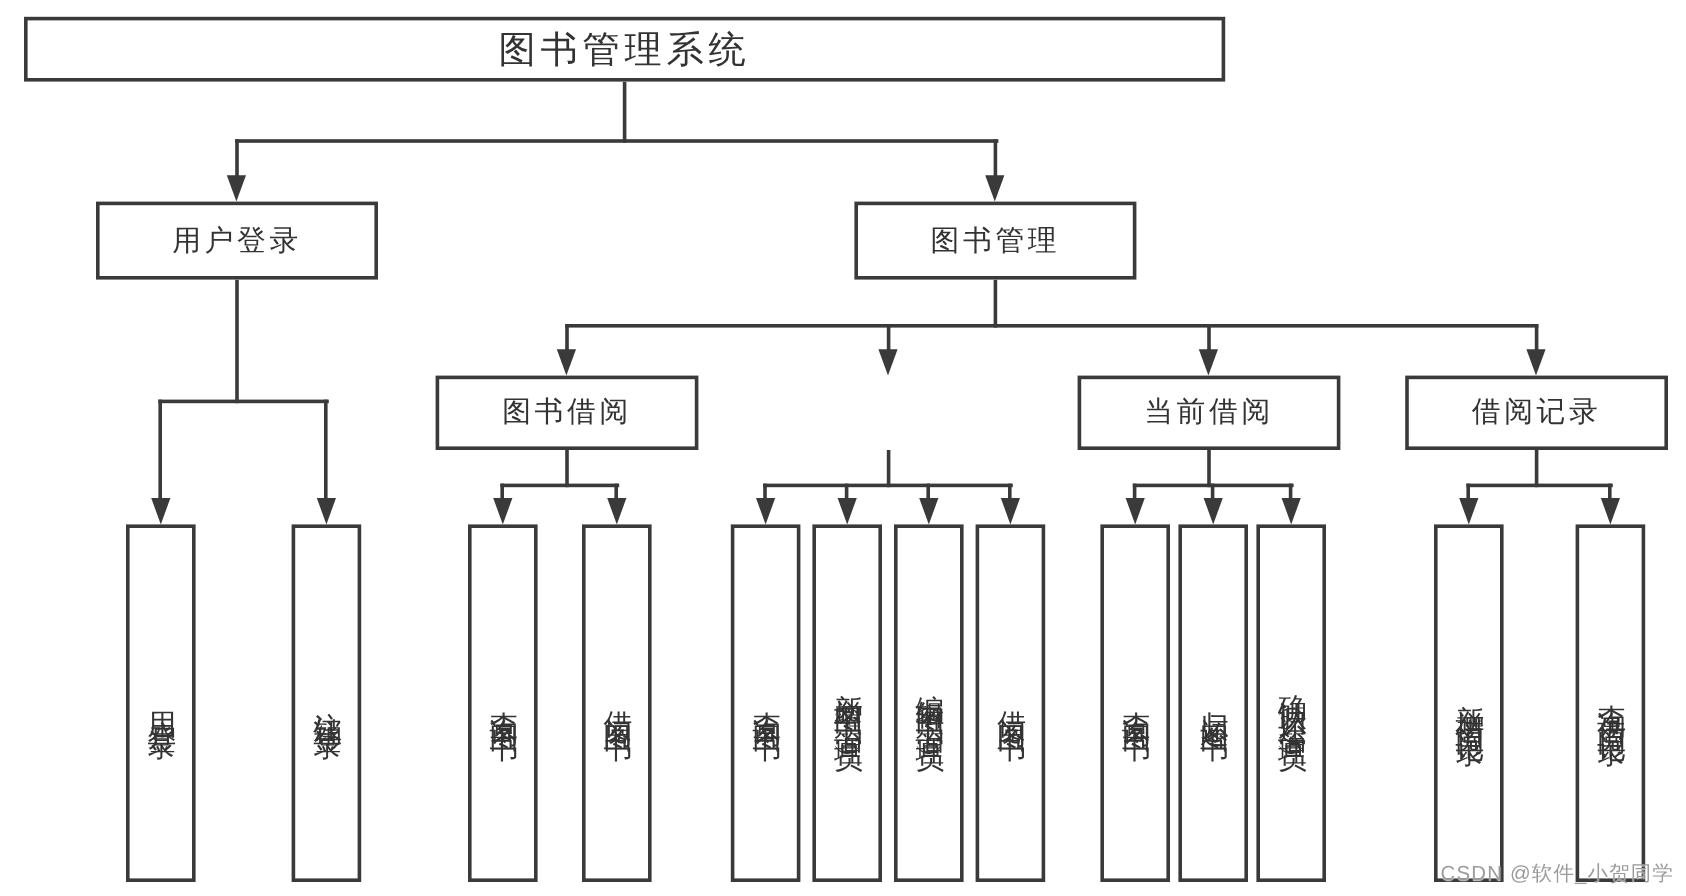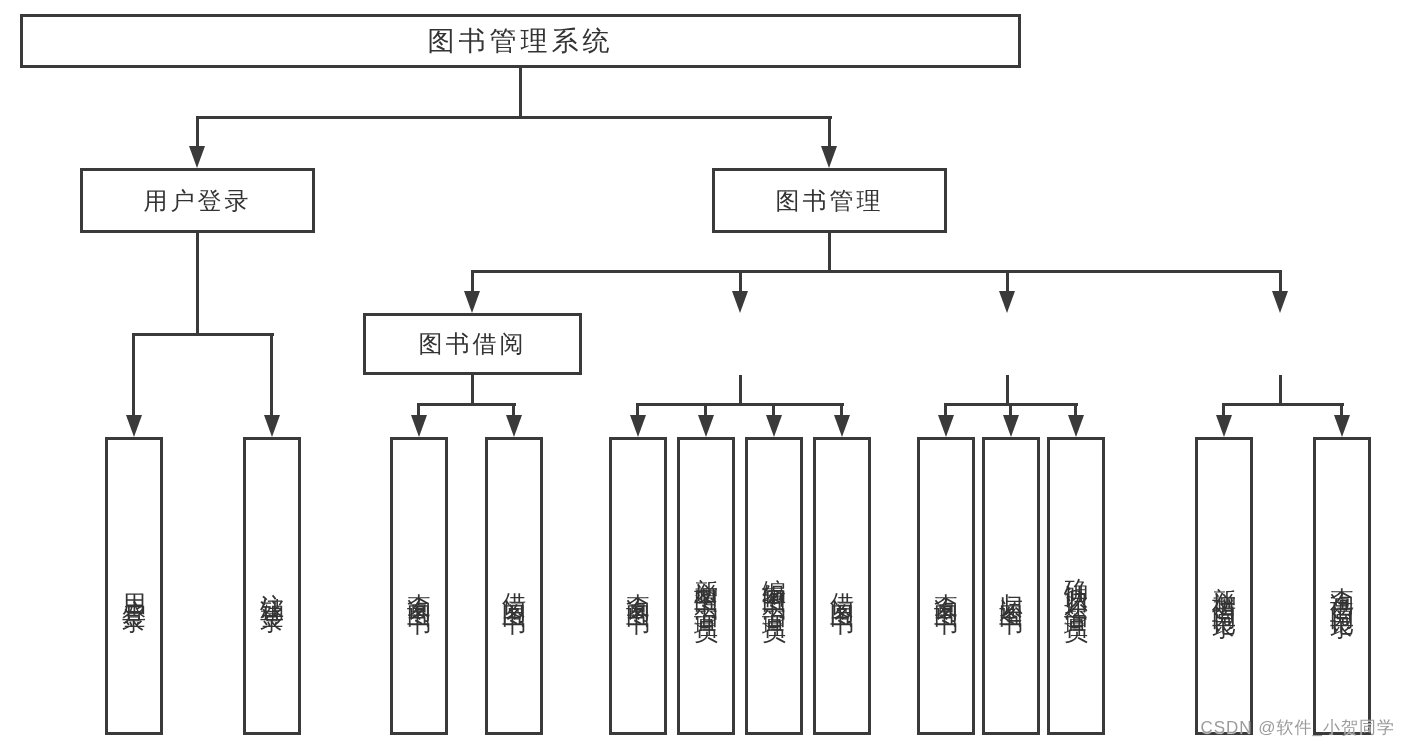--- a/index.html
+++ b/index.html
@@ -47,21 +47,21 @@
   .node.big { border: 3.5px solid #3a3a3a; }
   .node.leaf { border: 3px solid #3a3a3a; }
   .hlabel {
     font-size: 24px;
     color: #333333;
     letter-spacing: 3px;
     white-space: nowrap;
     line-height: 1;
   }
   .root-label {
-    font-size: 27px;
+    font-size: 31px;
     letter-spacing: 4px;
   }
   .vlabel {
     writing-mode: vertical-rl;
     font-size: 24px;
     color: #333333;
     letter-spacing: 6px;
     line-height: 1;
     white-space: nowrap;
   }
@@ -148,20 +148,26 @@
   <div class="node big" style="left:80px;top:168px;width:235px;height:65px">
     <span class="hlabel">用户登录</span>
   </div>
   <div class="node big" style="left:712px;top:168px;width:235px;height:65px">
     <span class="hlabel">图书管理</span>
   </div>
 
   <div class="node big" style="left:363px;top:313px;width:219px;height:62px">
     <span class="hlabel">图书借阅</span>
   </div>
+  <div class="node big" style="left:898px;top:313px;width:219px;height:62px">
+    <span class="hlabel">当前借阅</span>
+  </div>
+  <div class="node big" style="left:1171px;top:313px;width:219px;height:62px">
+    <span class="hlabel">借阅记录</span>
+  </div>
 
   <div class="node leaf" style="left:105px;top:437px;width:58px;height:298px">
     <span class="vlabel">用户登录</span>
   </div>
   <div class="node leaf" style="left:243px;top:437px;width:58px;height:298px">
     <span class="vlabel">注销登录</span>
   </div>
 
   <div class="node leaf" style="left:390px;top:437px;width:58px;height:298px">
     <span class="vlabel">查询图书</span>

